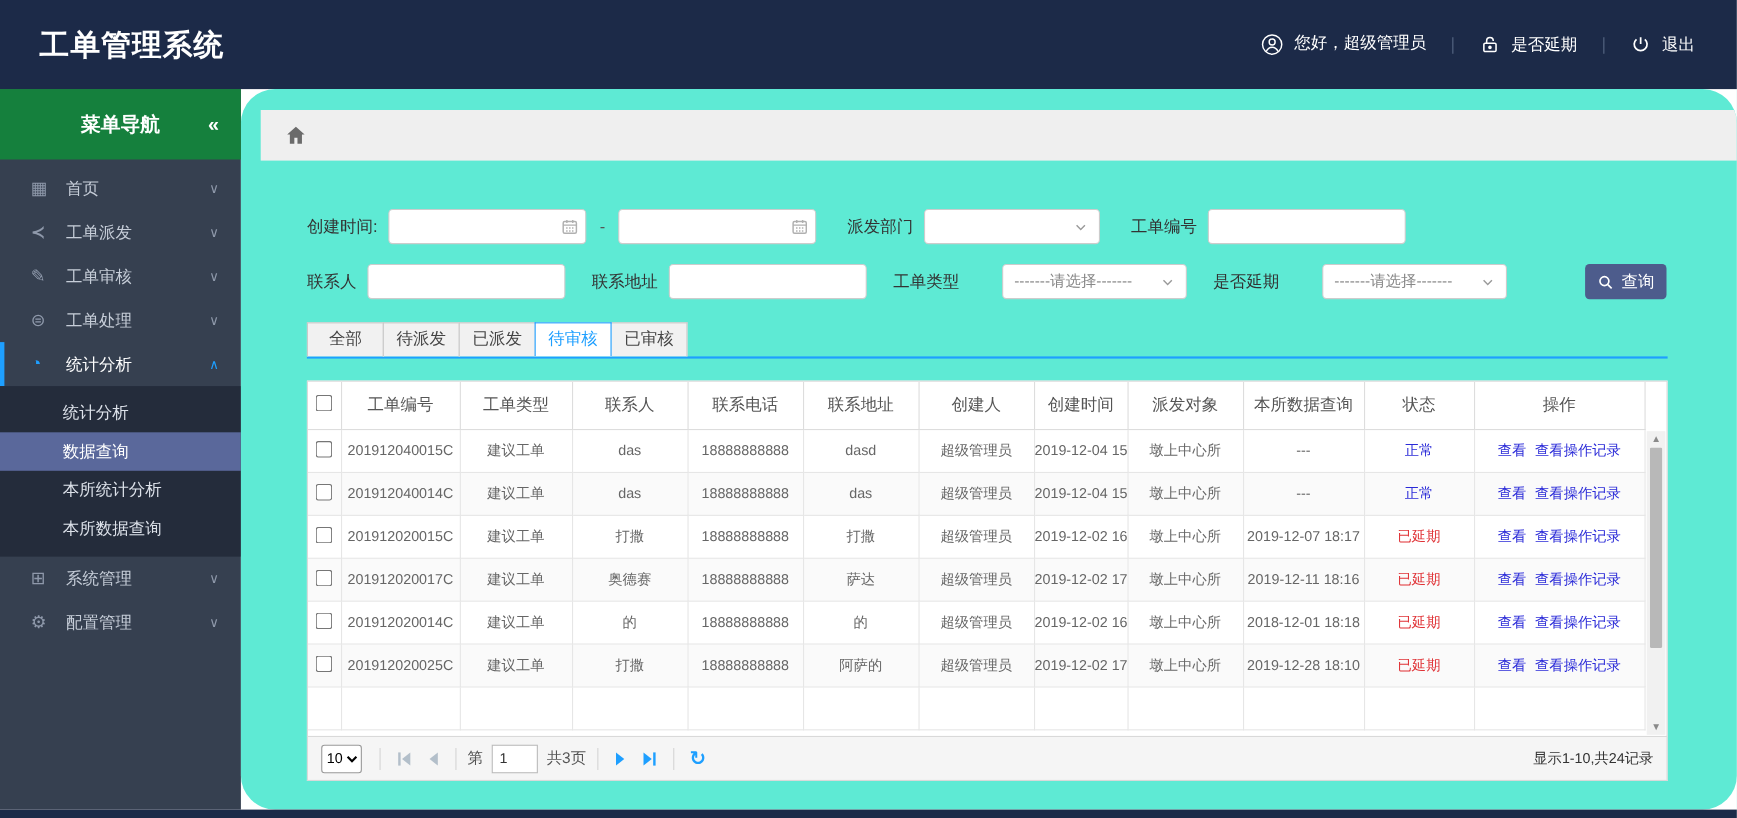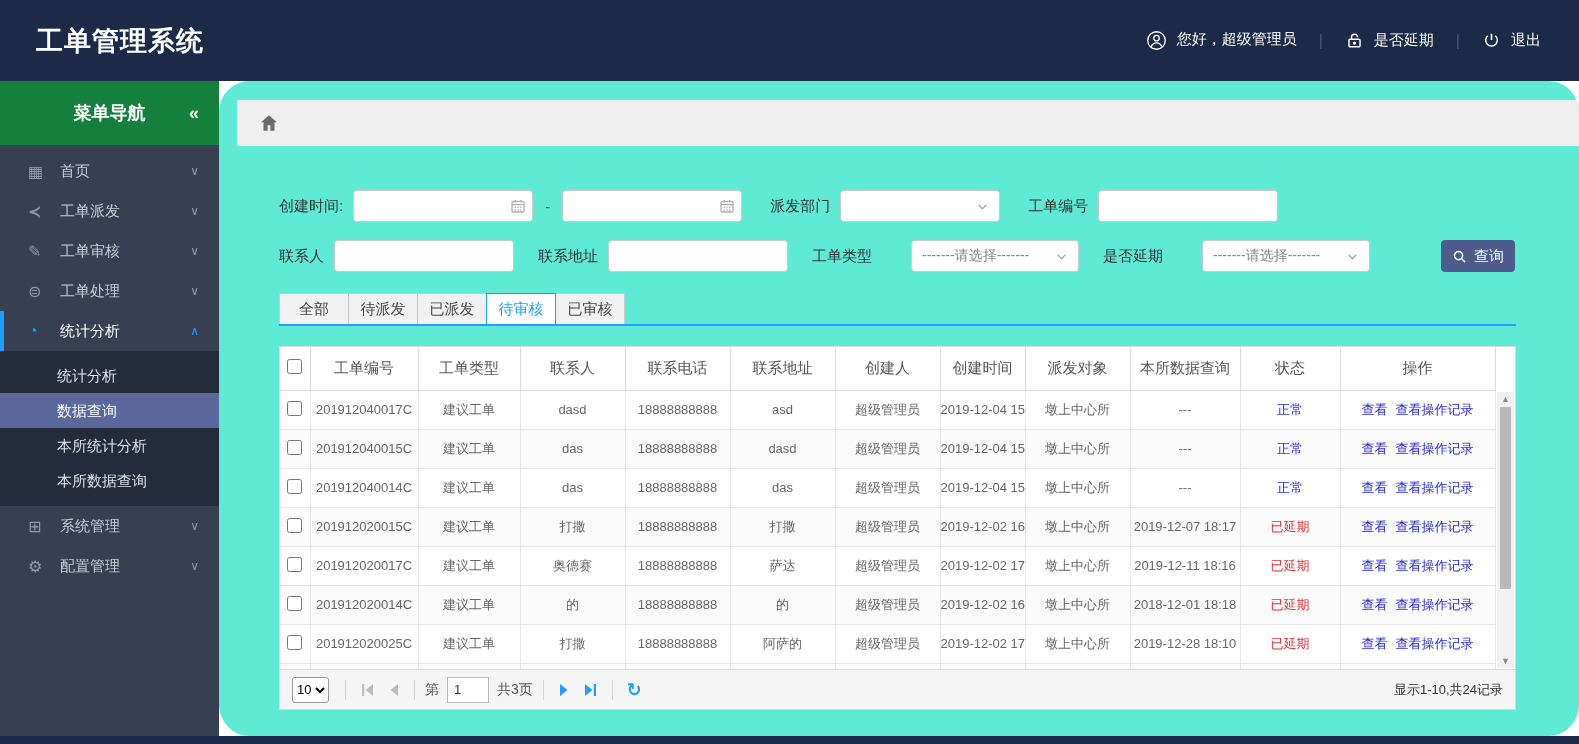--- a/index.html
+++ b/index.html
@@ -308,34 +308,20 @@
               <th>创建人</th>
               <th>创建时间</th>
               <th>派发对象</th>
               <th>本所数据查询</th>
               <th>状态</th>
               <th>操作</th>
             </tr>
           </thead>
           <tbody>
 
-              <tr>
-                <td><input type="checkbox" style=""></td>
-                <td>201912040017C</td>
-                <td>建议工单</td>
-                <td>dasd</td>
-                <td>18888888888</td>
-                <td>asd</td>
-                <td>超级管理员</td>
-                <td>2019-12-04 15</td>
-                <td>墩上中心所</td>
-                <td>---</td>
-                <td><span class="status-normal">正常</span></td>
-                <td><a class="op-link">查看</a><a class="op-link">查看操作记录</a></td>
-              </tr>
 
               <tr>
                 <td><input type="checkbox" style=""></td>
                 <td>201912040015C</td>
                 <td>建议工单</td>
                 <td>das</td>
                 <td>18888888888</td>
                 <td>dasd</td>
                 <td>超级管理员</td>
                 <td>2019-12-04 15</td>

